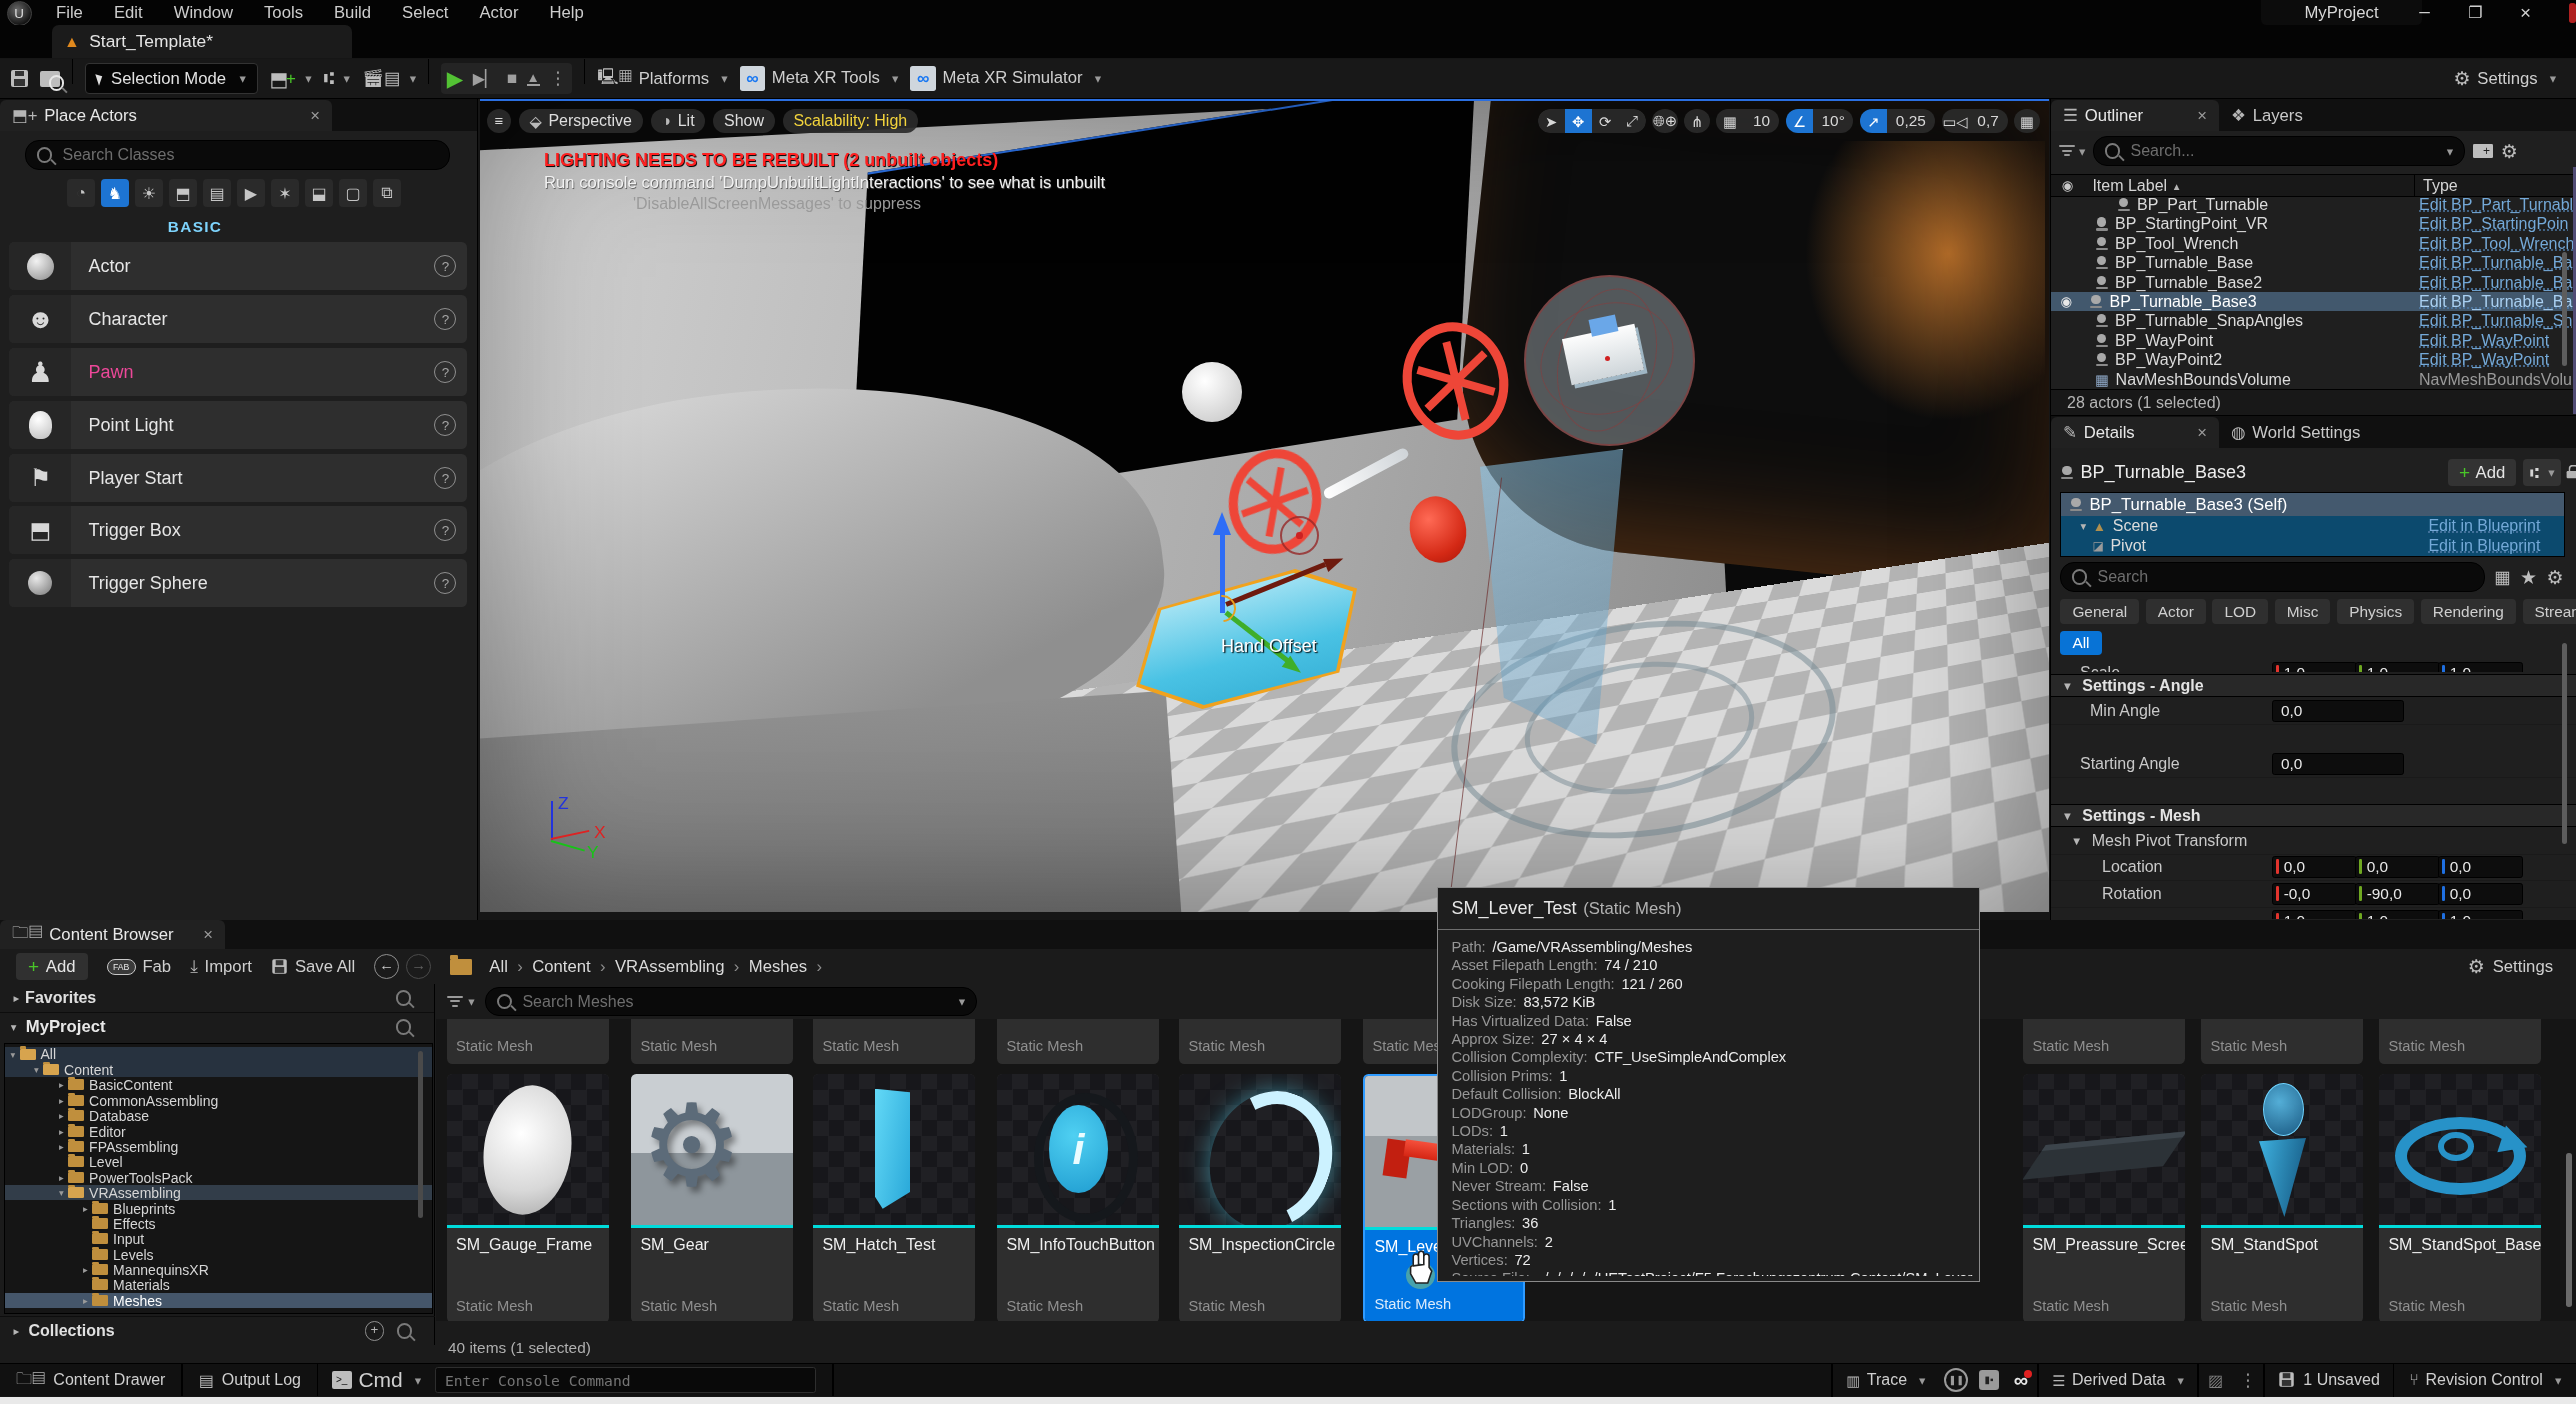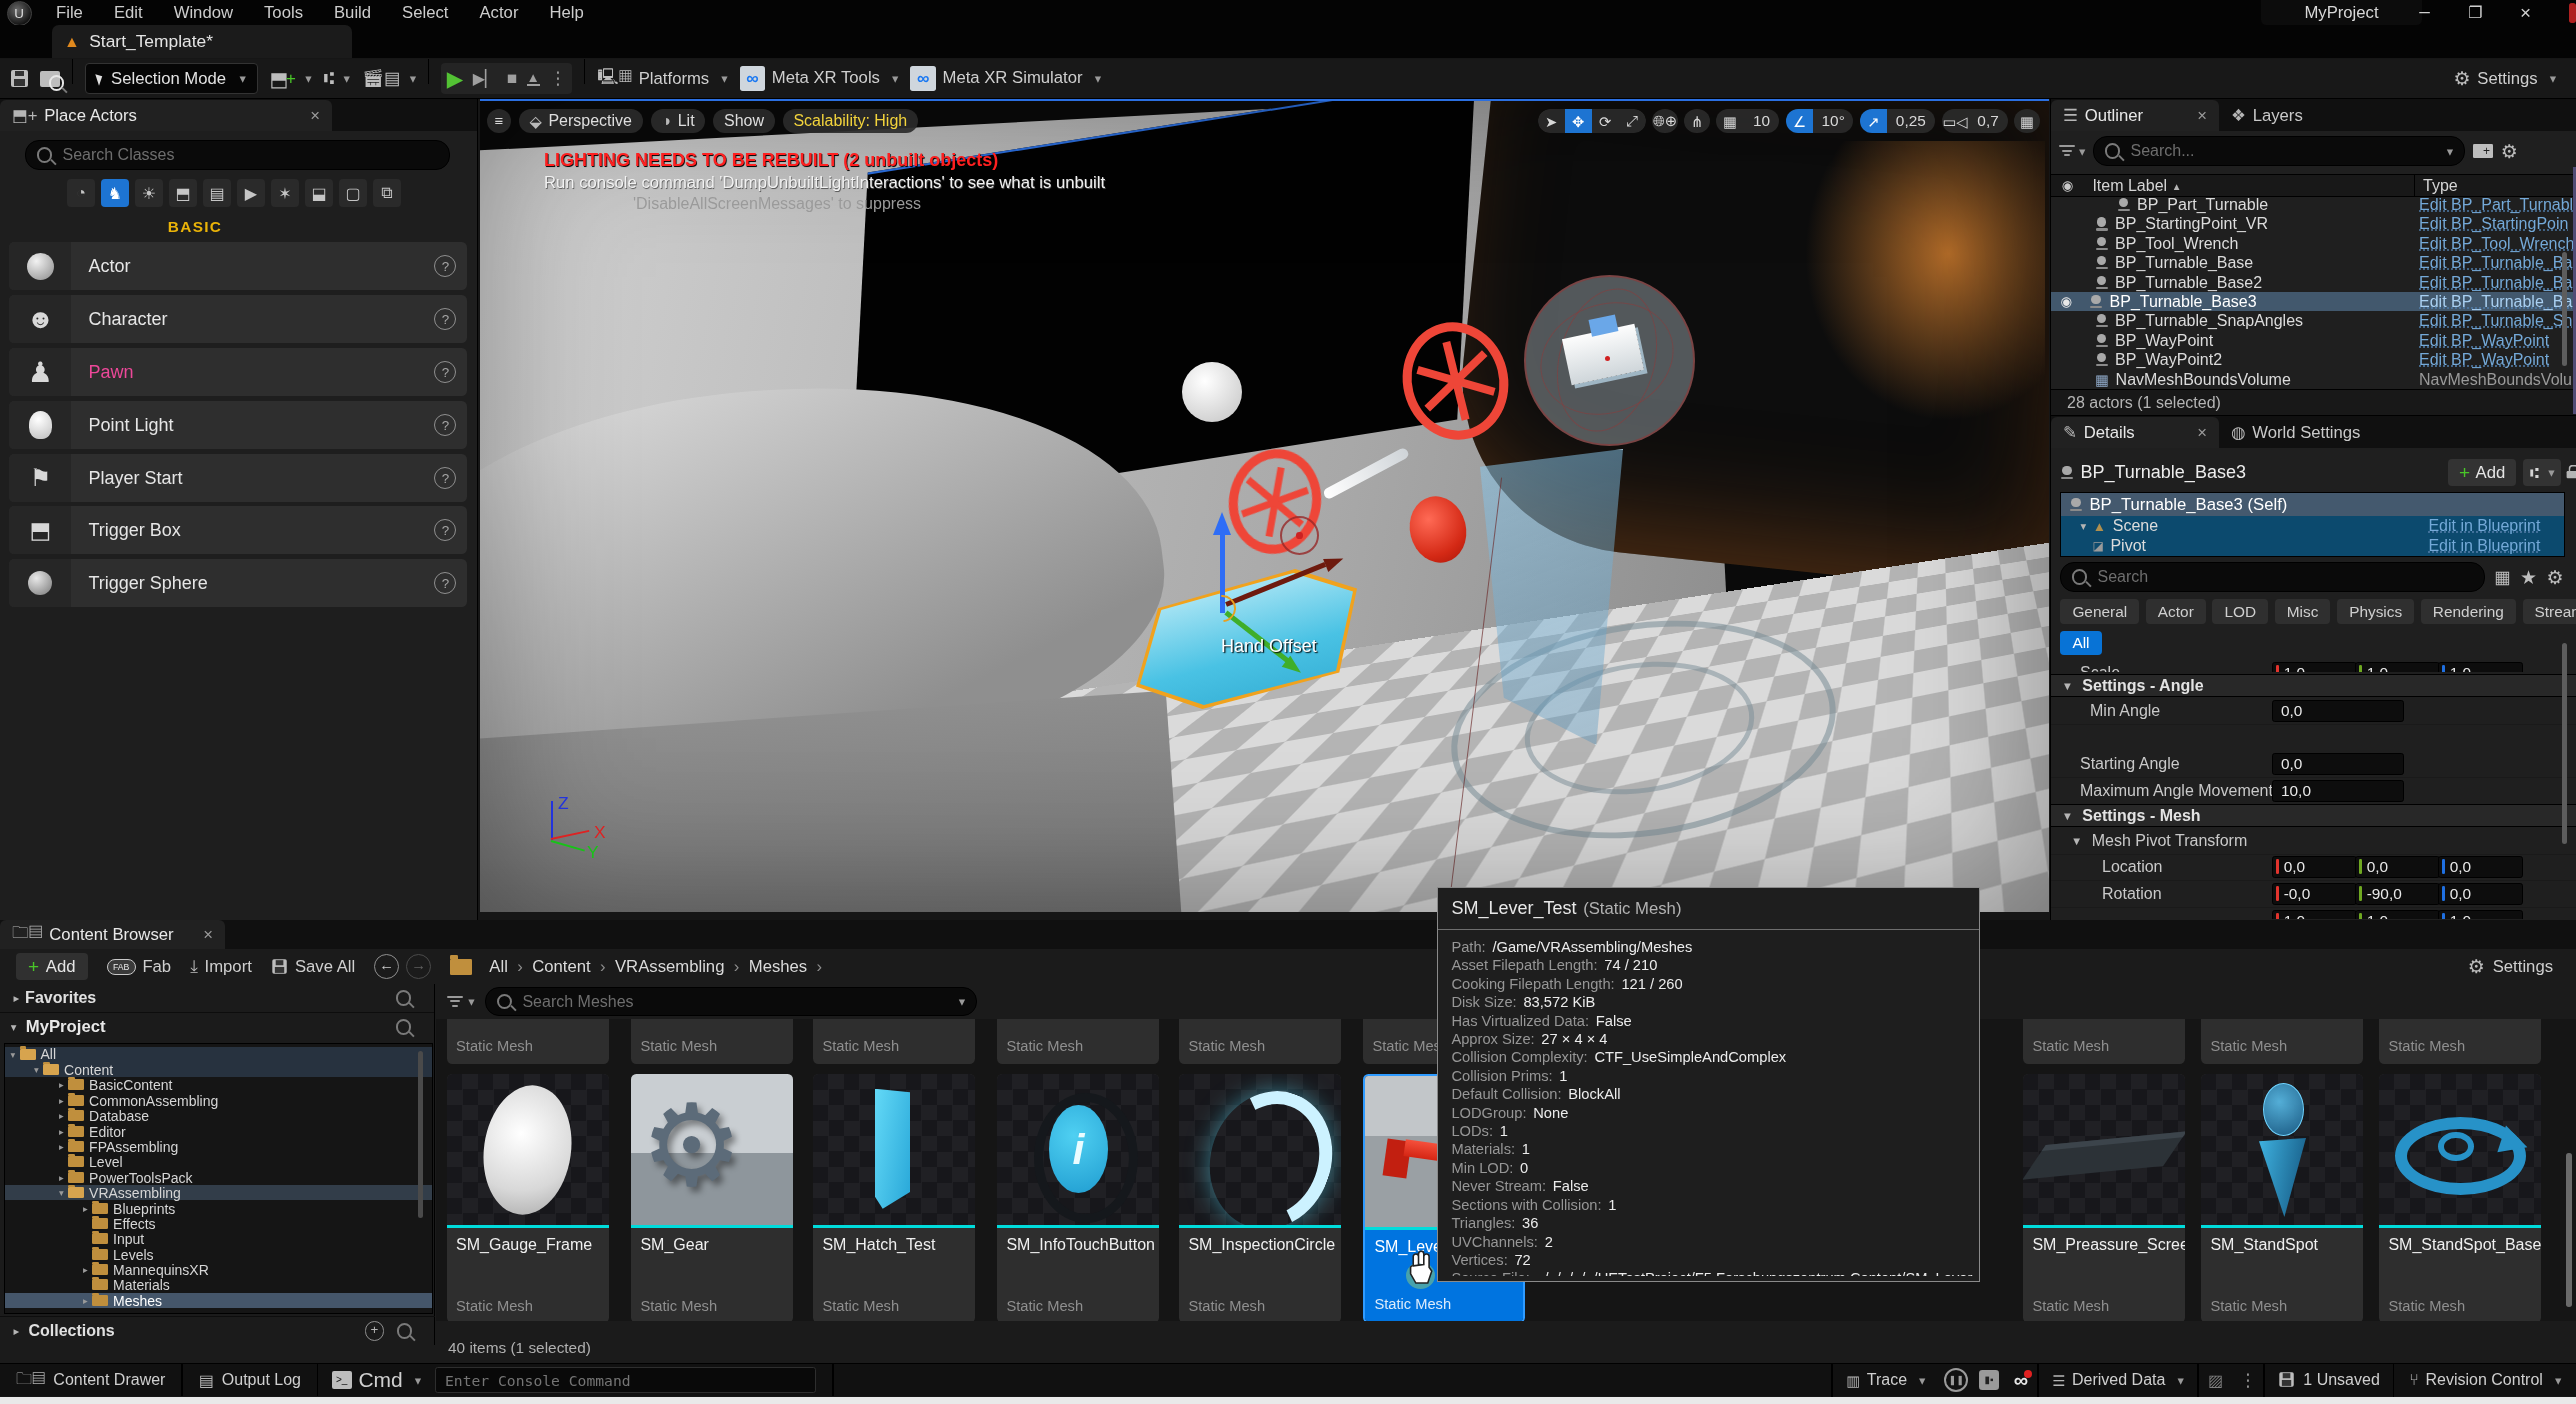--- a/index.html
+++ b/index.html
@@ -174,21 +174,21 @@
       <span class="flex" style="width:28px;height:28px;background:#1d74d2;border-radius:4px;justify-content:center;color:#fff;font-size:16px;">♞</span>
       <span class="flex" style="width:28px;height:28px;background:#2a2a2a;border-radius:4px;justify-content:center;color:#c5c5c5;font-size:16px;">☀</span>
       <span class="flex" style="width:28px;height:28px;background:#2a2a2a;border-radius:4px;justify-content:center;color:#c5c5c5;font-size:16px;">⬒</span>
       <span class="flex" style="width:28px;height:28px;background:#2a2a2a;border-radius:4px;justify-content:center;color:#c5c5c5;font-size:16px;">▤</span>
       <span class="flex" style="width:28px;height:28px;background:#2a2a2a;border-radius:4px;justify-content:center;color:#c5c5c5;font-size:16px;">▶</span>
       <span class="flex" style="width:28px;height:28px;background:#2a2a2a;border-radius:4px;justify-content:center;color:#c5c5c5;font-size:16px;">✶</span>
       <span class="flex" style="width:28px;height:28px;background:#2a2a2a;border-radius:4px;justify-content:center;color:#c5c5c5;font-size:16px;">⬓</span>
       <span class="flex" style="width:28px;height:28px;background:#2a2a2a;border-radius:4px;justify-content:center;color:#c5c5c5;font-size:16px;">▢</span>
       <span class="flex" style="width:28px;height:28px;background:#2a2a2a;border-radius:4px;justify-content:center;color:#c5c5c5;font-size:16px;">⧉</span>
     </div>
-    <div class="abs" style="left:0;top:119px;width:390px;text-align:center;font-size:15.4px;font-weight:bold;color:#eab308;letter-spacing:1.3px;">BASIC</div>
+    <div class="abs" style="left:0;top:119px;width:390px;text-align:center;font-size:15.4px;font-weight:bold;color:#7dd3fc;letter-spacing:1.3px;">BASIC</div>
 
     <div class="abs" style="left:9.4px;top:143px;width:458px;height:48px;background:#2e2e2e;border-radius:5.4px;">
       <span class="abs flex" style="left:0;top:0;width:62px;height:48px;background:#262626;border-radius:5.4px 0 0 5.4px;justify-content:center;">
           <i style="width:27px;height:27px;border-radius:50%;background:radial-gradient(circle at 35% 30%,#f2f2f2,#8a8a8a);"></i>
         </span>
       <span class="abs" style="left:79px;top:14px;font-size:18px;color:#e6e6e6;">Actor</span>
       <span class="qmark abs" style="left:425px;top:13.4px;">?</span>
     </div>
     <div class="abs" style="left:9.4px;top:196px;width:458px;height:48px;background:#2e2e2e;border-radius:5.4px;">
       <span class="abs flex" style="left:0;top:0;width:62px;height:48px;background:#262626;border-radius:5.4px 0 0 5.4px;justify-content:center;color:#d8d8d8;font-size:27px;">☻</span>
@@ -512,24 +512,20 @@
         <span>Settings - Angle</span>
     </div>
     <div class="abs flex" style="left:0;top:281px;width:526px;height:27px;border-bottom:0.7px solid #1a1a1a;">
       <span class="dlbl" style="margin-left:39px;">Min Angle</span>
       <span class="dval" style="position:absolute;left:221px;width:114px;">0,0</span>
     </div>
     <div class="abs flex" style="left:0;top:334px;width:526px;height:27px;border-bottom:0.7px solid #1a1a1a;">
       <span class="dlbl" style="margin-left:29px;">Starting Angle</span>
       <span class="dval" style="position:absolute;left:221px;width:114px;">0,0</span>
     </div>
-    <div class="abs flex" style="left:0;top:361px;width:526px;height:27px;border-bottom:0.7px solid #1a1a1a;">
-      <span class="dlbl" style="margin-left:29px;">Maximum Angle Movement</span>
-      <span class="dval" style="position:absolute;left:221px;width:114px;">10,0</span>
-    </div>
     <div class="sect" style="position:absolute;left:0;top:388px;width:526px;height:23px;padding-left:10.7px;box-sizing:border-box;">
       <span class="tri">▼</span>
         <span>Settings - Mesh</span>
     </div>
     <div class="abs flex" style="left:0;top:411px;width:526px;height:27px;border-bottom:0.7px solid #1a1a1a;">
       <span class="tri" style="margin-left:20px;">▼</span>
       <span class="dlbl" style="margin-left:9.4px;">Mesh Pivot Transform</span>
     </div>
     <div class="abs flex" style="left:0;top:437px;width:526px;height:27px;border-bottom:0.7px solid #1a1a1a;">
       <span class="dlbl" style="margin-left:51px;">Location</span>

